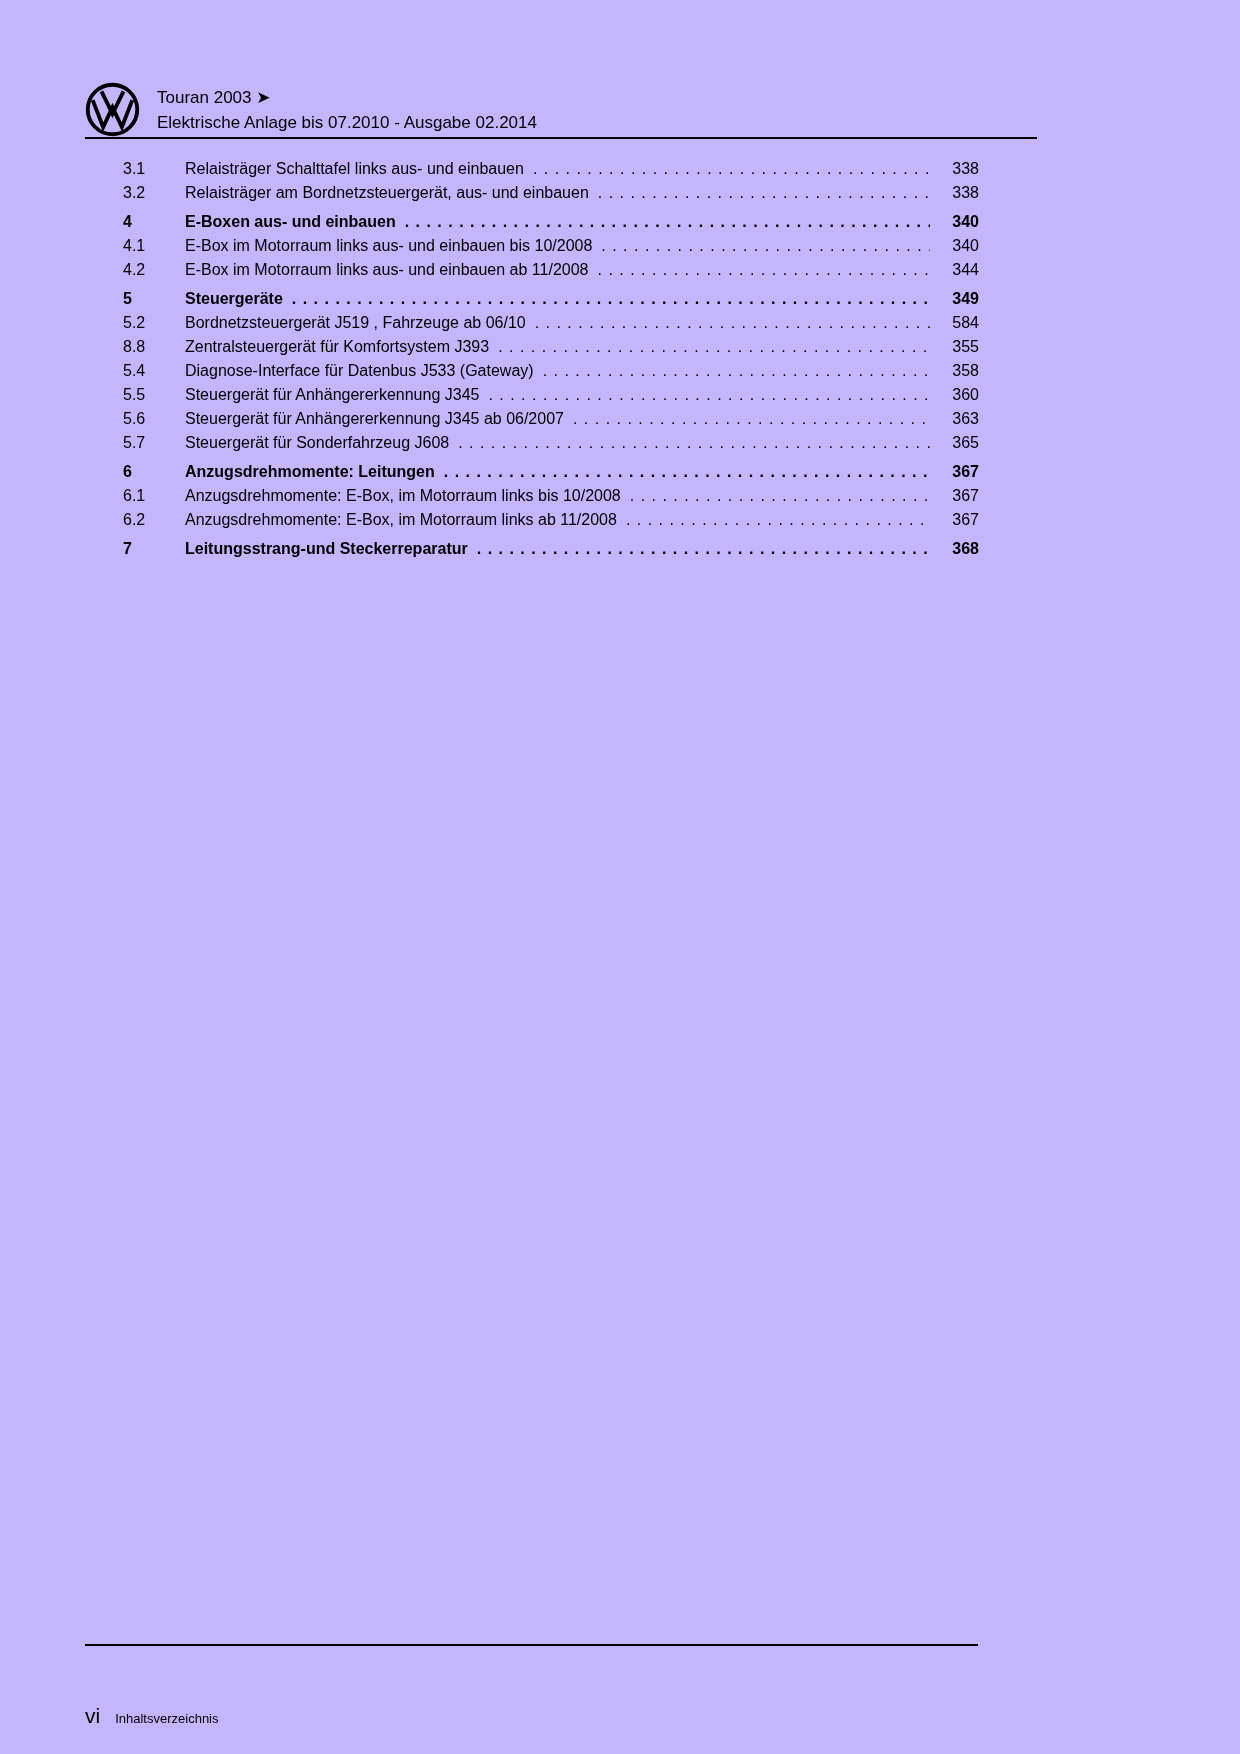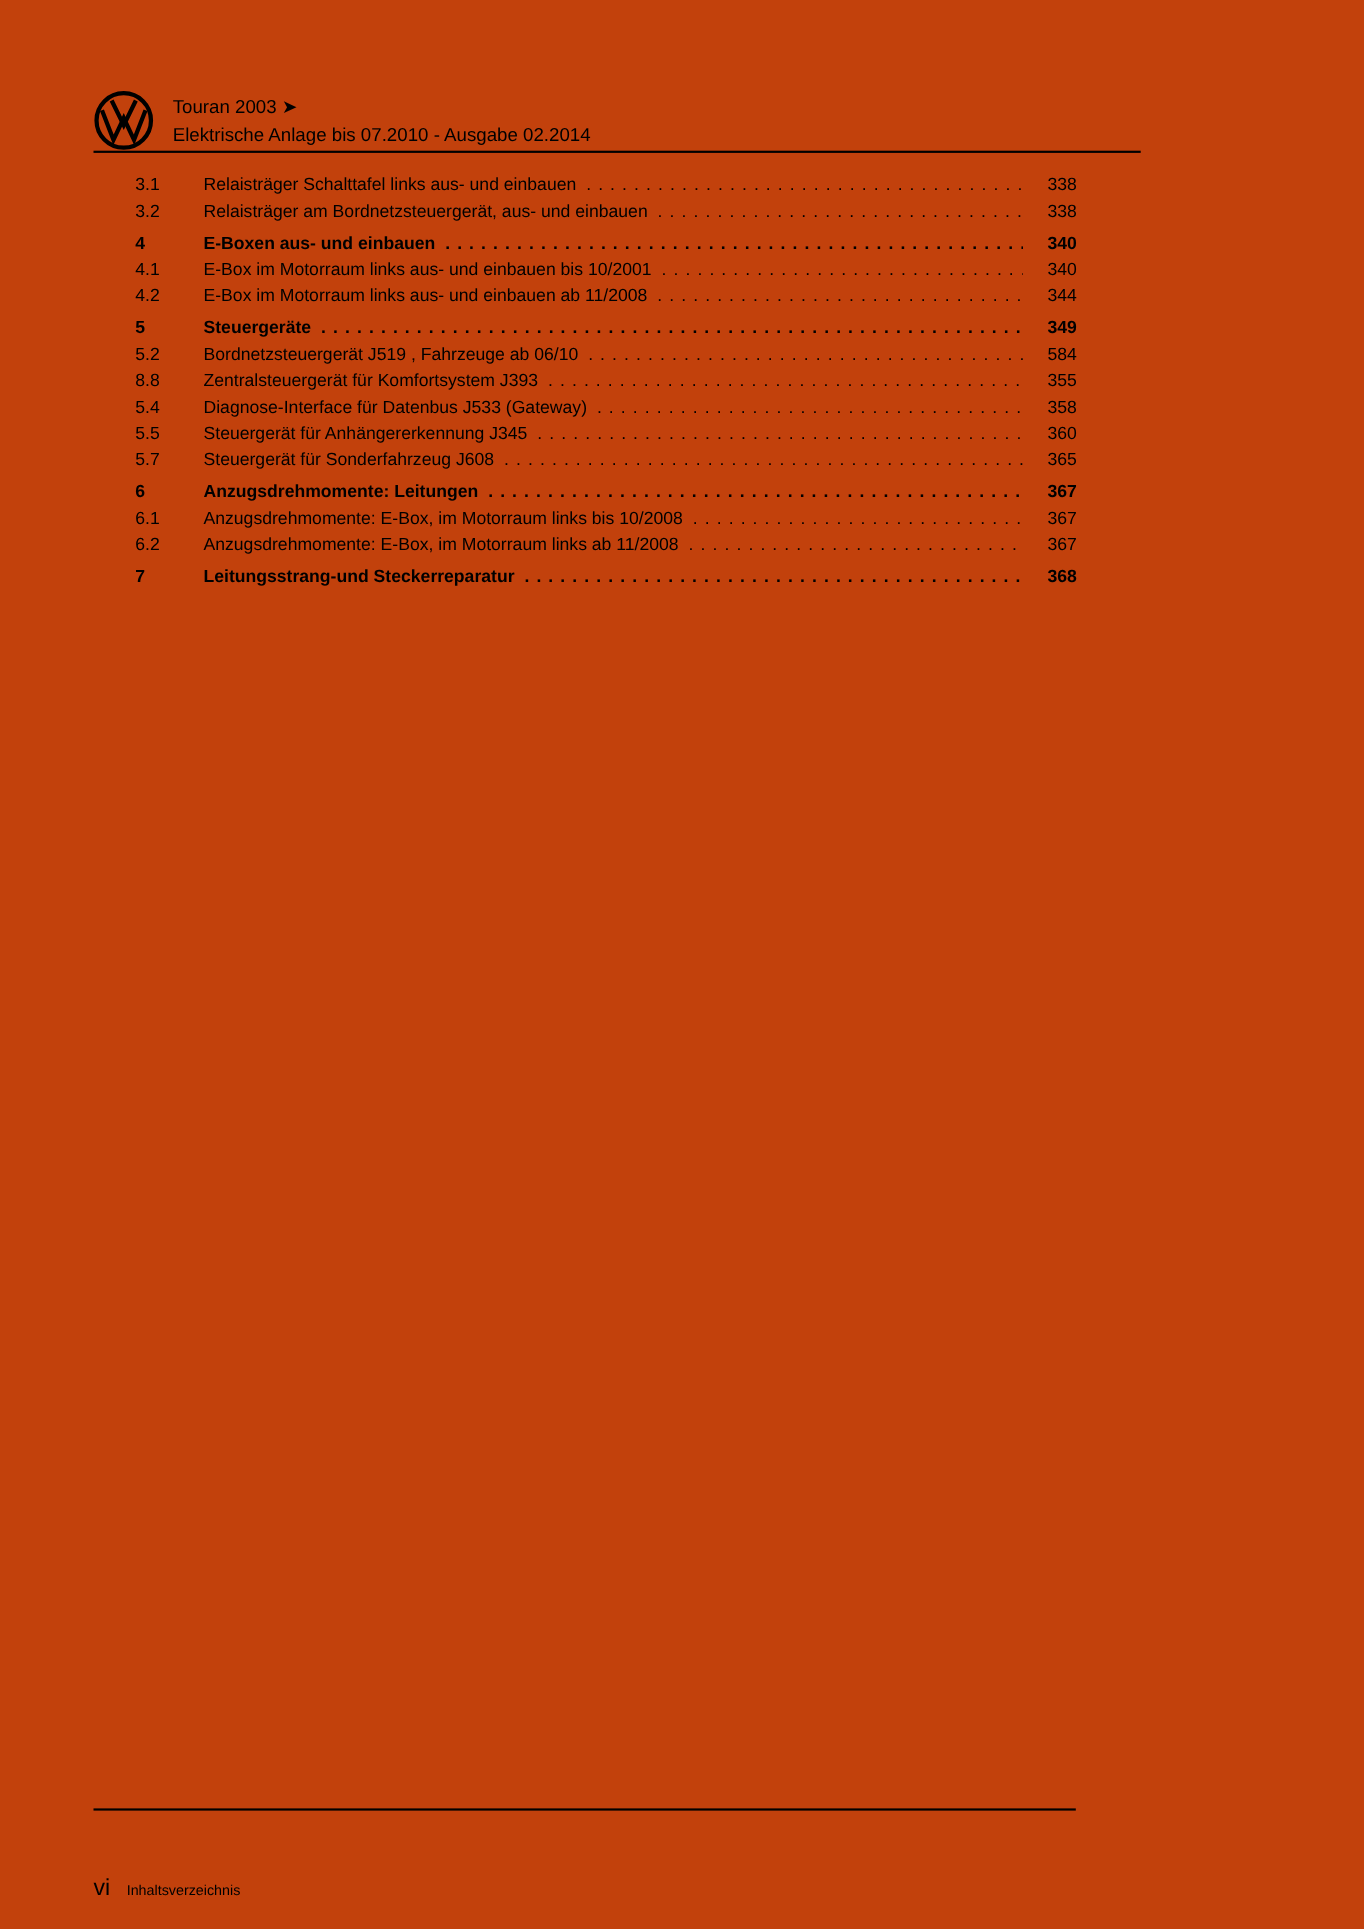--- a/index.html
+++ b/index.html
@@ -1,21 +1,21 @@
 <!DOCTYPE html>
 <html><head>
 <meta charset="utf-8">
 <style>
   * { margin: 0; padding: 0; box-sizing: border-box; }
   html, body { background: #e8e8e8; }
   .page {
     position: relative;
     width: 1240px;
     height: 1754px;
-    background: #c2410c;
+    background: #c4b5fd;
     font-family: "Liberation Sans", sans-serif;
     color: #000000;
     margin: 0 auto;
     overflow: hidden;
   }
   
   .header {
     position: absolute;
     left: 85px;
     top: 82px;
@@ -114,21 +114,21 @@
 
     <div class="toc-row bold">
       <span class="num">4</span>
       <span class="title">E-Boxen aus- und einbauen</span>
       <span class="leader"></span>
       <span class="pagenum">340</span>
     </div>
 
     <div class="toc-row">
       <span class="num">4.1</span>
-      <span class="title">E-Box im Motorraum links aus- und einbauen bis 10/2001</span>
+      <span class="title">E-Box im Motorraum links aus- und einbauen bis 10/2008</span>
       <span class="leader"></span>
       <span class="pagenum">340</span>
     </div>
 
     <div class="toc-row">
       <span class="num">4.2</span>
       <span class="title">E-Box im Motorraum links aus- und einbauen ab 11/2008</span>
       <span class="leader"></span>
       <span class="pagenum">344</span>
     </div>
@@ -162,20 +162,26 @@
       <span class="pagenum">358</span>
     </div>
 
     <div class="toc-row">
       <span class="num">5.5</span>
       <span class="title">Steuergerät für Anhängererkennung J345</span>
       <span class="leader"></span>
       <span class="pagenum">360</span>
     </div>
 
+    <div class="toc-row">
+      <span class="num">5.6</span>
+      <span class="title">Steuergerät für Anhängererkennung J345 ab 06/2007</span>
+      <span class="leader"></span>
+      <span class="pagenum">363</span>
+    </div>
 
     <div class="toc-row">
       <span class="num">5.7</span>
       <span class="title">Steuergerät für Sonderfahrzeug J608</span>
       <span class="leader"></span>
       <span class="pagenum">365</span>
     </div>
 
     <div class="toc-row bold">
       <span class="num">6</span>

